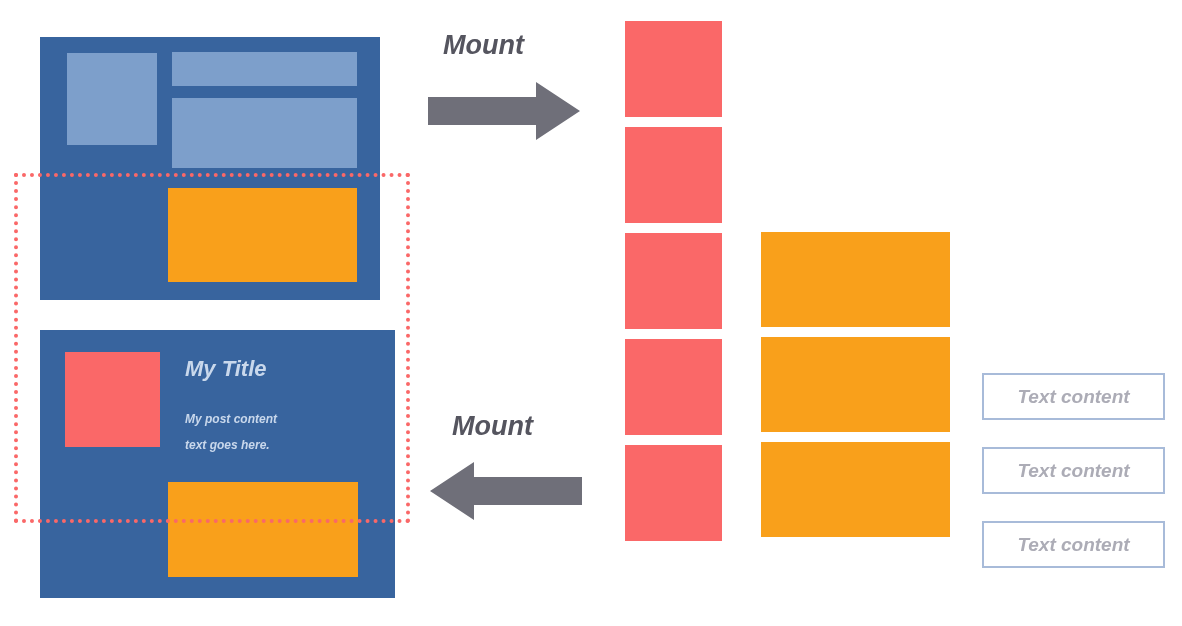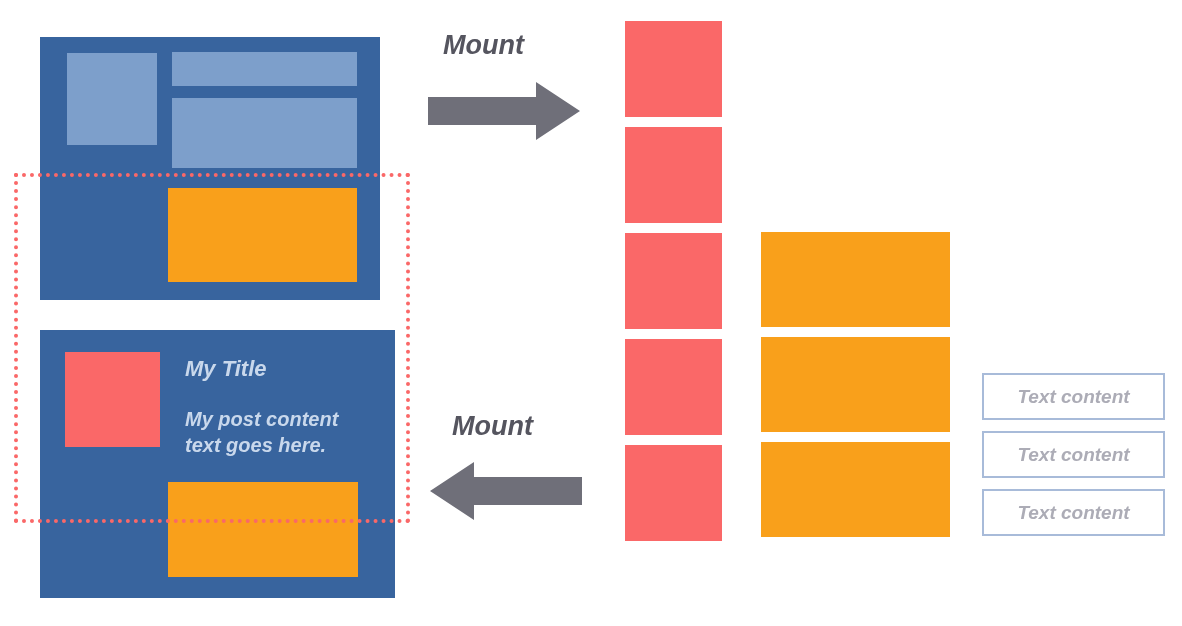--- a/index.html
+++ b/index.html
@@ -24,41 +24,41 @@
   .bottom-panel{left:40px;top:330px;width:355px;height:268px;}
   .lb{position:absolute;background:var(--light-blue);}
   .box-a{left:27px;top:16px;width:90px;height:92px;}
   .box-b{left:132px;top:15px;width:185px;height:34px;}
   .box-c{left:132px;top:61px;width:185px;height:70px;}
   .orange-box{position:absolute;background:var(--orange);}
   .box-d{left:128px;top:151px;width:189px;height:94px;}
   .box-e{left:128px;top:152px;width:190px;height:95px;}
   .red-sq{position:absolute;left:25px;top:22px;width:95px;height:95px;background:var(--coral-red);}
   .card-title{position:absolute;left:145px;top:26px;font-size:22px;font-weight:bold;font-style:italic;color:var(--card-text);}
-  .card-body{position:absolute;left:145px;top:76px;font-size:20px;font-weight:bold;font-style:italic;color:var(--card-text);line-height:26px;}
+  .card-body{position:absolute;left:145px;top:76px;font-size:12px;font-weight:bold;font-style:italic;color:var(--card-text);line-height:26px;}
   
   .selection{
     position:absolute;left:14px;top:173px;width:388px;height:342px;
     border:4px dotted var(--coral-red);
   }
   
   .label{position:absolute;font-size:27px;font-weight:bold;font-style:italic;color:var(--label-gray);}
   .detach-label{left:443px;top:30px;}
   .mount-label{left:452px;top:411px;}
   .arrow{position:absolute;width:152px;height:58px;}
   .arrow-right{left:428px;top:82px;}
   .arrow-left{left:430px;top:462px;}
   .arrow polygon{fill:var(--arrow-gray);}
   
   .col{position:absolute;display:flex;flex-direction:column;gap:10px;}
   .red-col{left:625px;top:21px;}
   .red-block{width:97px;height:96px;background:var(--coral-red);}
   .orange-col{left:761px;top:232px;}
   .orange-block{width:189px;height:95px;background:var(--orange);}
-  .text-col{left:982px;top:373px;gap:11px;}
+  .text-col{left:982px;top:373px;gap:27px;}
   .text-box{
     width:179px;height:43px;border:2px solid var(--textbox-border);
     display:flex;align-items:center;justify-content:center;
     font-size:19px;font-weight:bold;font-style:italic;color:var(--textbox-text);
     background:#ffffff;
   }
 </style>
 </head>
 <body>
 

